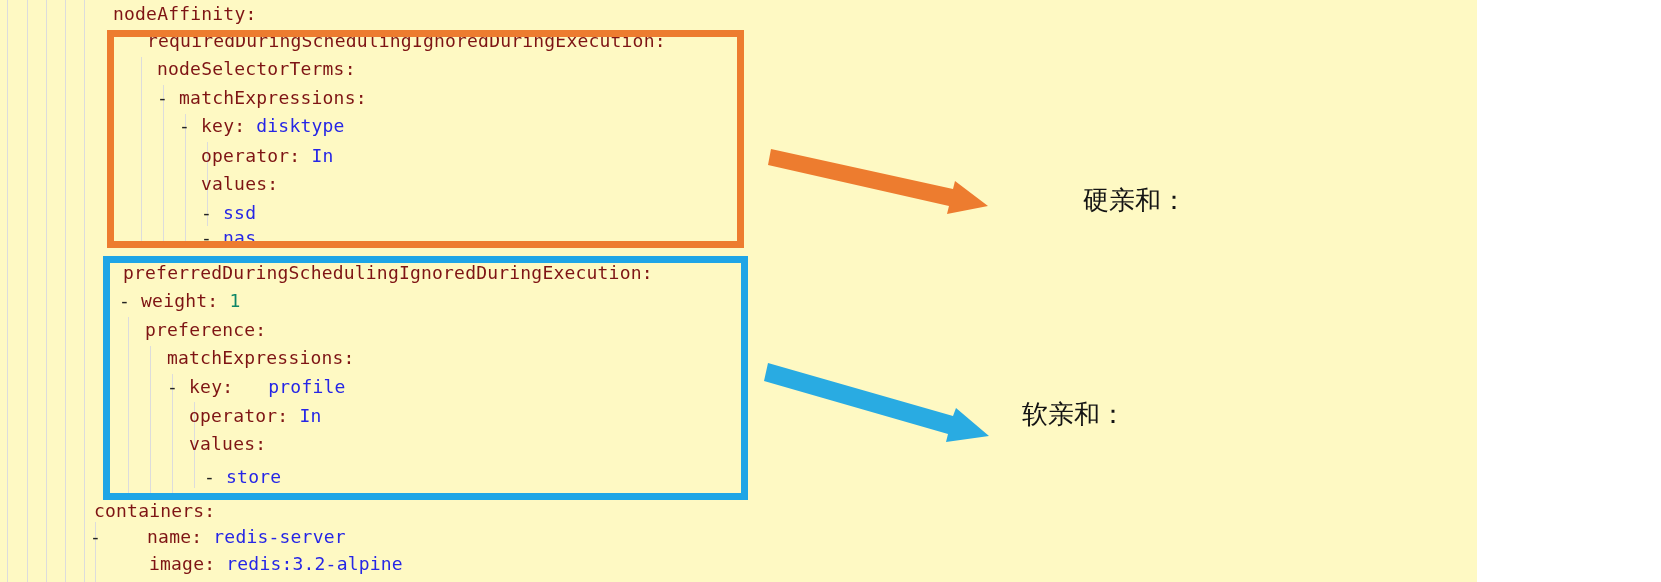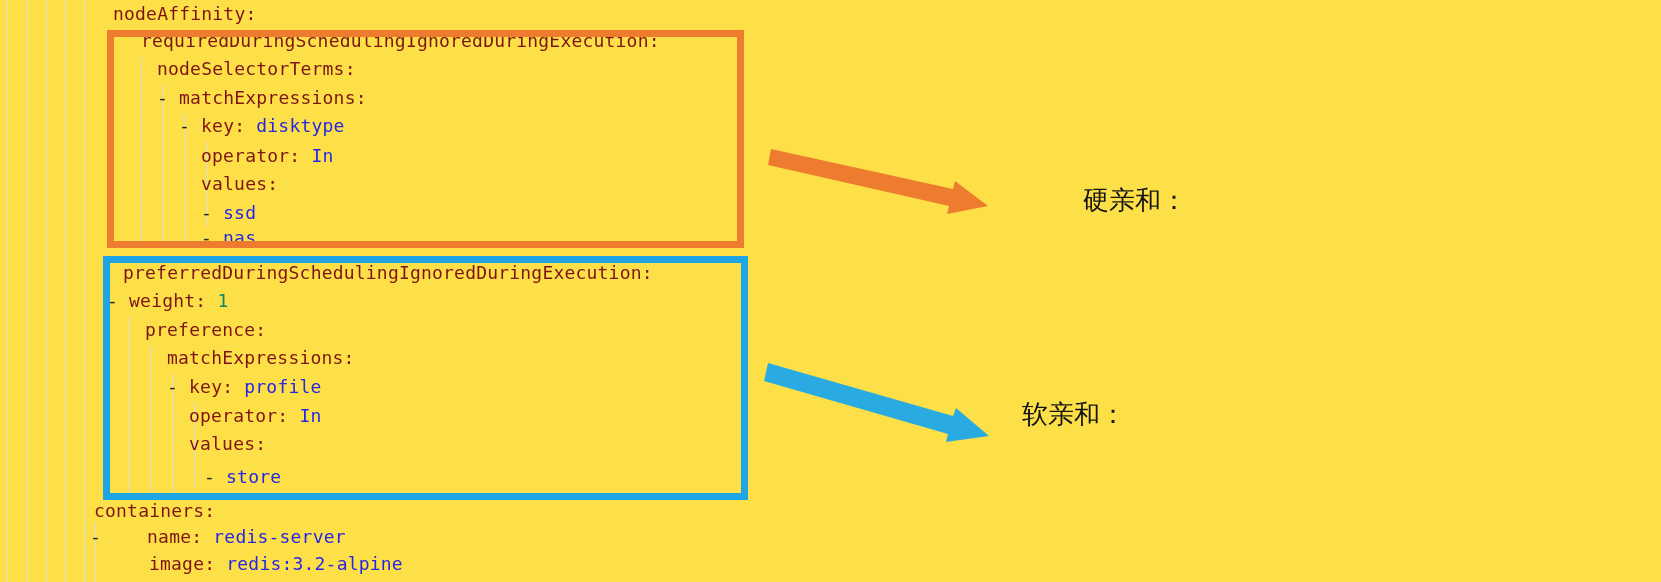--- a/index.html
+++ b/index.html
@@ -1,19 +1,19 @@
 <!DOCTYPE html>
 <html><head>
 <meta charset="utf-8">
 <style>
   html,body{margin:0;padding:0;background:#fff;}
   #stage{
     position:relative;
-    width:1661px;height:582px;
-    background:#fde047;
+    width:1477px;height:582px;
+    background:#fef9c3;
     overflow:hidden;
     font-family:"DejaVu Sans Mono","Liberation Mono",monospace;
   }
   .indent-guide{
     position:absolute;
     width:1px;
     background:#dcdcdc;
   }
   .code-line{
     position:absolute;
@@ -59,33 +59,33 @@
       <div class="indent-guide" style="left: 185px; top: 114px; height: 133px;"></div>
       <div class="indent-guide" style="left: 207px; top: 142px; height: 84px;"></div>
       <div class="indent-guide" style="left: 128px; top: 317px; height: 178px;"></div>
       <div class="indent-guide" style="left: 150px; top: 346px; height: 149px;"></div>
       <div class="indent-guide" style="left: 172px; top: 374px; height: 121px;"></div>
       <div class="indent-guide" style="left: 194px; top: 402px; height: 86px;"></div>
       <div class="indent-guide" style="left: 95px; top: 522px; height: 60px;"></div>
     </div>
   <div id="code-layer">
       <div class="code-line" style="left: 113px; top: 2px;"><span style="color: rgb(126, 20, 20);">nodeAffinity:</span></div>
-      <div class="code-line" style="left: 141px; top: 29px;"><span style="color: rgb(126, 20, 20);">requiredDuringSchedulingIgnoredDuringExecution:</span></div>
+      <div class="code-line" style="left: 147px; top: 29px;"><span style="color: rgb(126, 20, 20);">requiredDuringSchedulingIgnoredDuringExecution:</span></div>
       <div class="code-line" style="left: 157px; top: 57px;"><span style="color: rgb(126, 20, 20);">nodeSelectorTerms:</span></div>
       <div class="code-line" style="left: 157px; top: 86px;"><span style="color: rgb(34, 34, 34);">- </span><span style="color: rgb(126, 20, 20);">matchExpressions:</span></div>
       <div class="code-line" style="left: 179px; top: 114px; text-align: right;"><span style="color: rgb(34, 34, 34);">- </span><span style="color: rgb(126, 20, 20);">key:</span><span style="color: rgb(34, 34, 34);"> </span><span style="color: rgb(38, 38, 230);">disktype</span></div>
       <div class="code-line" style="left: 201px; top: 144px;"><span style="color: rgb(126, 20, 20);">operator:</span><span style="color: rgb(34, 34, 34);"> </span><span style="color: rgb(38, 38, 230);">In</span></div>
       <div class="code-line" style="left: 201px; top: 172px;"><span style="color: rgb(126, 20, 20);">values:</span></div>
       <div class="code-line" style="left: 201px; top: 201px;"><span style="color: rgb(34, 34, 34);">- </span><span style="color: rgb(38, 38, 230);">ssd</span></div>
       <div class="code-line" style="left: 201px; top: 226px;"><span style="color: rgb(34, 34, 34);">- </span><span style="color: rgb(38, 38, 230);">nas</span></div>
       <div class="code-line" style="left: 123px; top: 261px;"><span style="color: rgb(126, 20, 20);">preferredDuringSchedulingIgnoredDuringExecution:</span></div>
-      <div class="code-line" style="left: 107px; top: 289px;"><span style="color: rgb(34, 34, 34);">- </span><span style="color: rgb(126, 20, 20);">weight:</span><span style="color: rgb(34, 34, 34);"> </span><span style="color: rgb(14, 134, 103);">1</span></div>
+      <div class="code-line" style="left: 119px; top: 289px;"><span style="color: rgb(34, 34, 34);">- </span><span style="color: rgb(126, 20, 20);">weight:</span><span style="color: rgb(34, 34, 34);"> </span><span style="color: rgb(14, 134, 103);">1</span></div>
       <div class="code-line" style="left: 145px; top: 318px;"><span style="color: rgb(126, 20, 20);">preference:</span></div>
       <div class="code-line" style="left: 167px; top: 346px;"><span style="color: rgb(126, 20, 20);">matchExpressions:</span></div>
-      <div class="code-line" style="left: 167px; top: 375px;"><span style="color: rgb(34, 34, 34);">- </span><span style="color: rgb(126, 20, 20);">key:</span><span style="color: rgb(34, 34, 34);"> </span><span style="color: rgb(38, 38, 230);">profile</span></div>
+      <div class="code-line" style="left: 167px; top: 375px;"><span style="color: rgb(34, 34, 34);">- </span><span style="color: rgb(126, 20, 20);">key:</span><span style="color: rgb(34, 34, 34);"> </span><span style="color: rgb(38, 38, 230); margin-left: 24px;">profile</span></div>
       <div class="code-line" style="left: 189px; top: 404px;"><span style="color: rgb(126, 20, 20);">operator:</span><span style="color: rgb(34, 34, 34);"> </span><span style="color: rgb(38, 38, 230);">In</span></div>
       <div class="code-line" style="left: 189px; top: 432px;"><span style="color: rgb(126, 20, 20);">values:</span></div>
       <div class="code-line" style="left: 204px; top: 465px;"><span style="color: rgb(34, 34, 34);">- </span><span style="color: rgb(38, 38, 230);">store</span></div>
       <div class="code-line" style="left: 94px; top: 499px;"><span style="color: rgb(126, 20, 20);">containers:</span></div>
       <div class="code-line" style="left: 90px; top: 525px;"><span style="color: rgb(34, 34, 34);">- </span><span style="color: rgb(126, 20, 20); margin-left: 35px;">name:</span><span style="color: rgb(34, 34, 34);"> </span><span style="color: rgb(38, 38, 230);">redis-server</span></div>
       <div class="code-line" style="left: 112px; top: 552px; margin-left: 37px;"><span style="color: rgb(126, 20, 20);">image:</span><span style="color: rgb(34, 34, 34);"> </span><span style="color: rgb(38, 38, 230);">redis:3.2-alpine</span></div>
     </div>
 
   <div class="anno-box" style="left: 107px; top: 30px; width: 637px; height: 218px; border-color: rgb(237, 124, 47);"></div>
 

